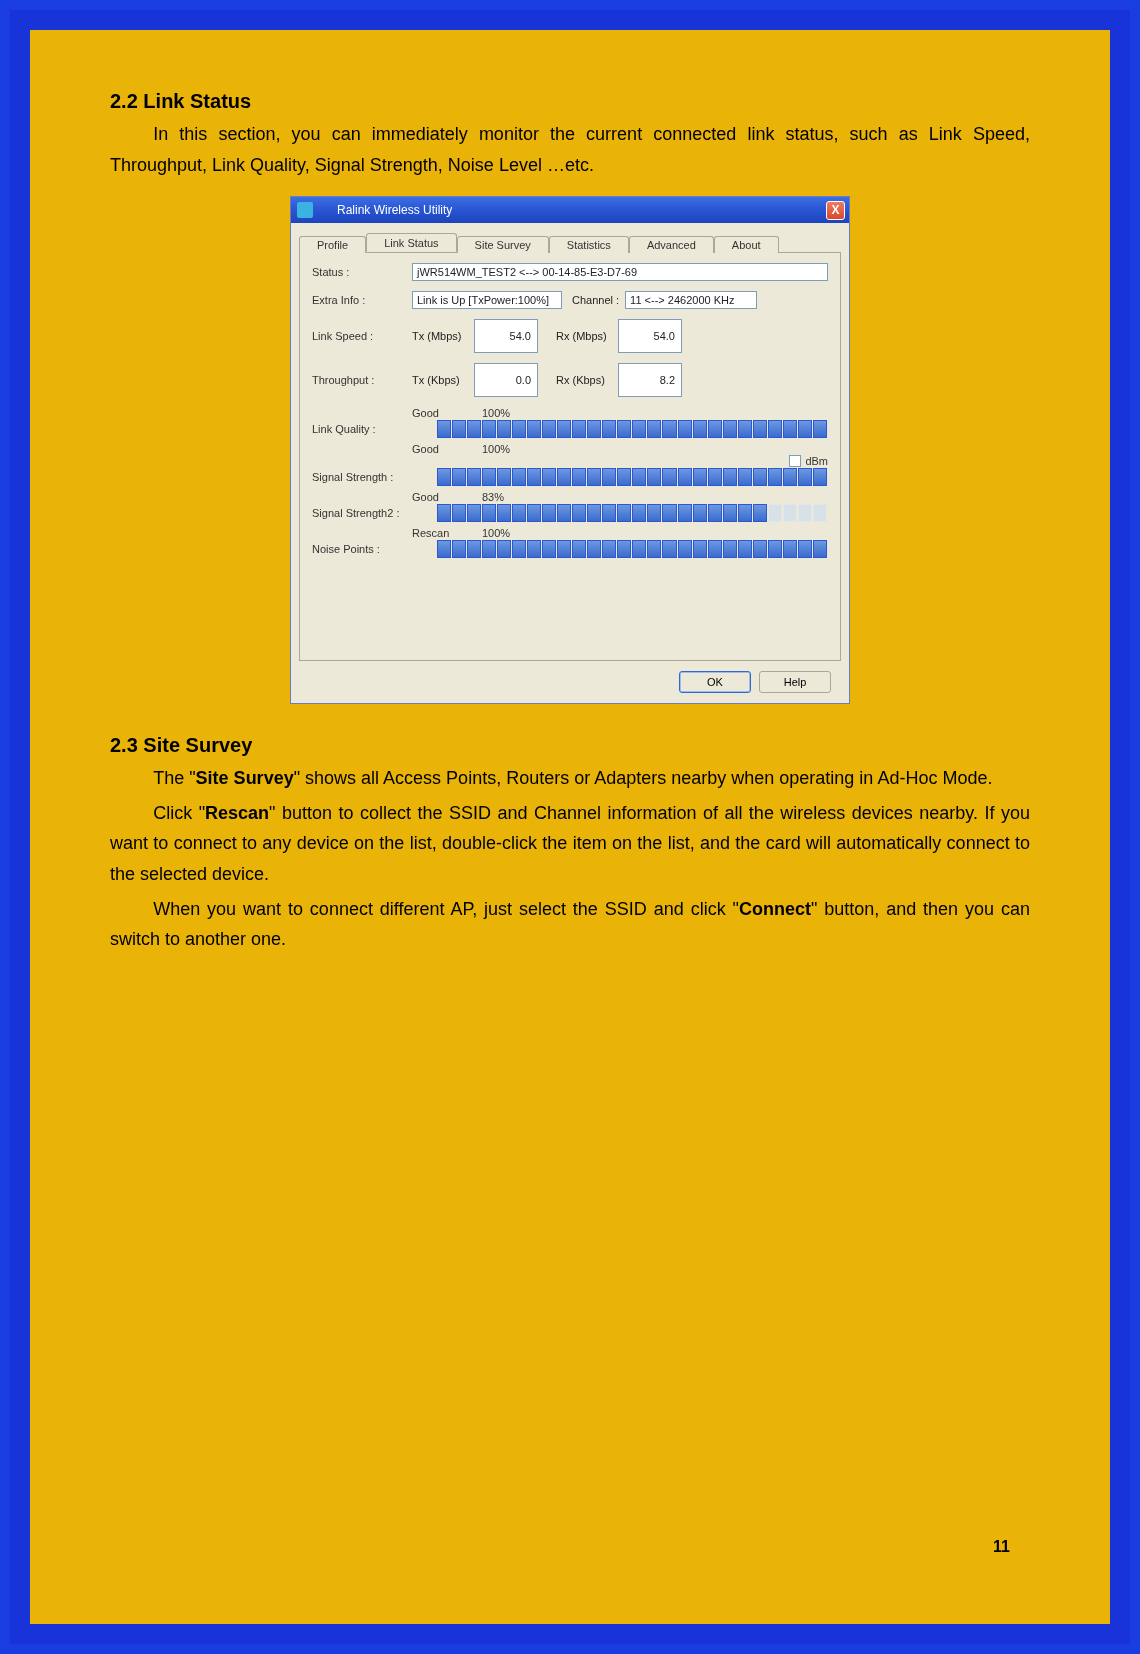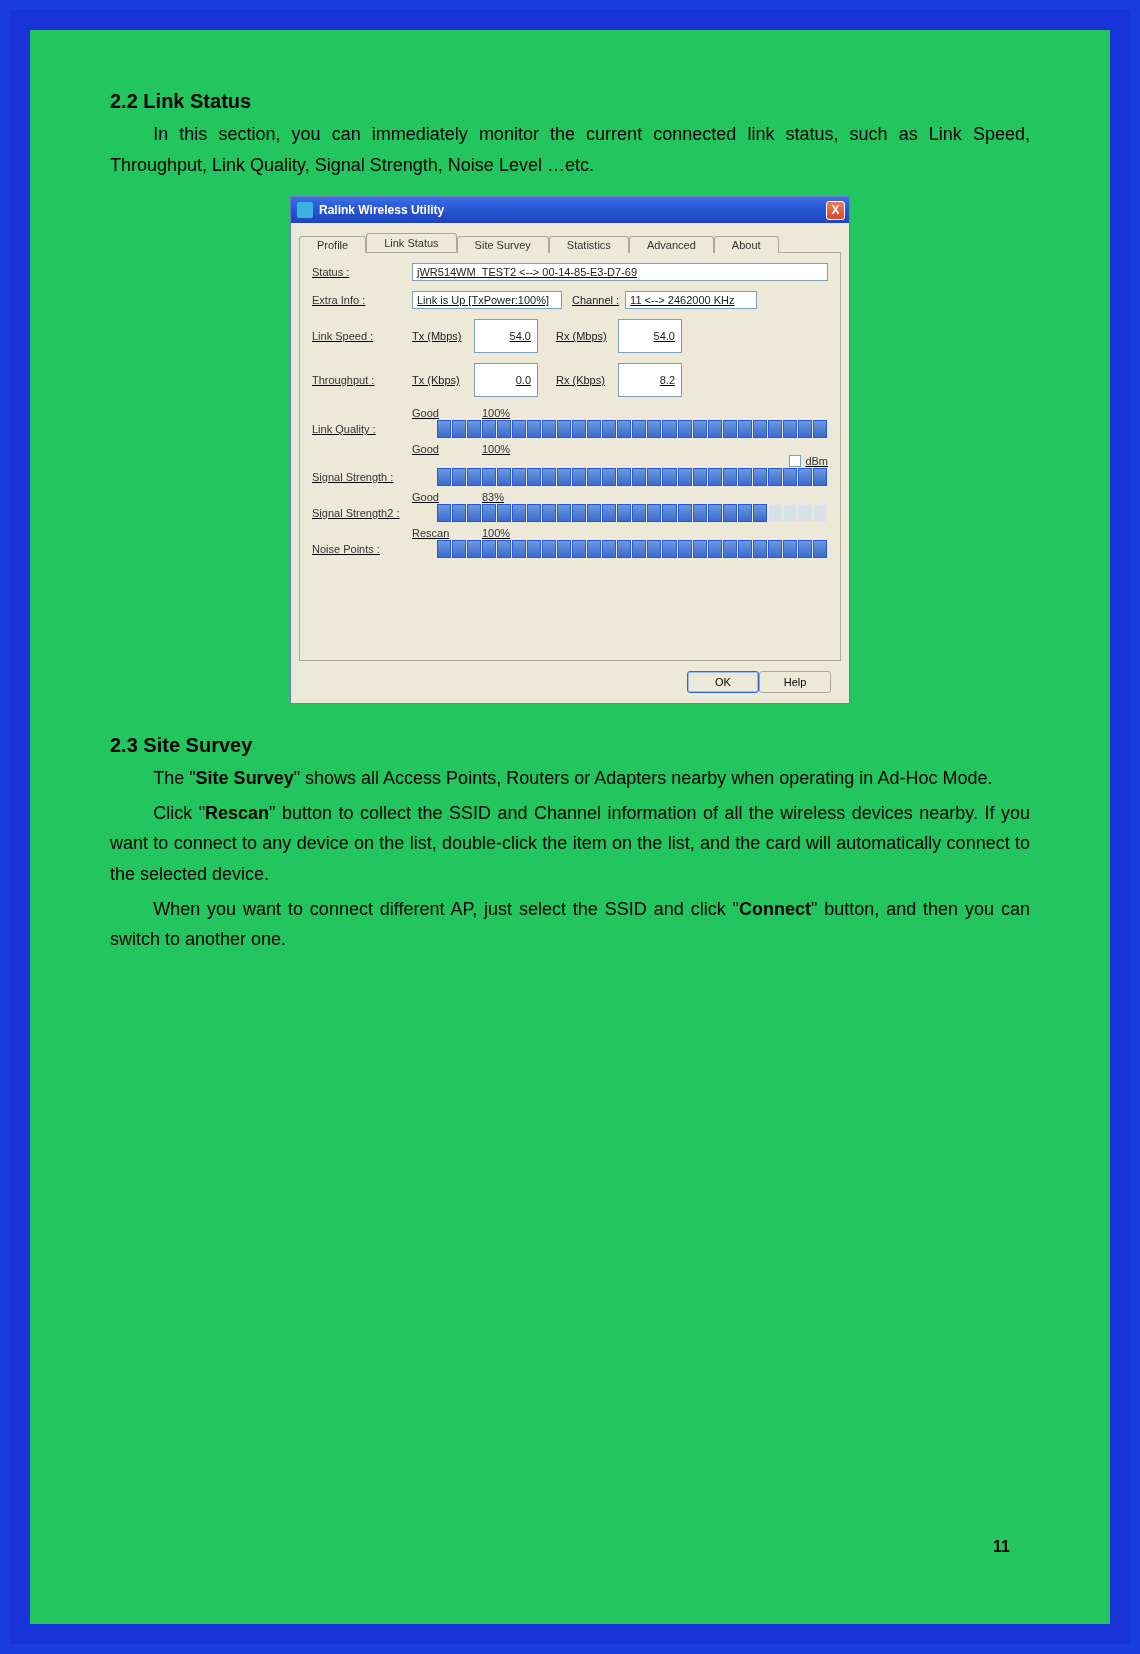--- a/index.html
+++ b/index.html
@@ -11,21 +11,21 @@
     font-family: Arial, Helvetica, sans-serif;
   }
   .outer-border {
     position: absolute;
     top: 10px; left: 10px; right: 10px; bottom: 10px;
     background: #1833d8;
   }
   .inner-border {
     position: absolute;
     top: 20px; left: 20px; right: 20px; bottom: 20px;
-    background: #22c55e;
+    background: #eab308;
     padding: 60px 80px 60px 80px;
   }
   .sec-heading {
     font-weight: bold;
     font-size: 20px;
     margin: 0 0 6px 0;
   }
   .body-text {
     font-size: 18px;
     line-height: 1.7;
@@ -59,21 +59,21 @@
     padding: 0 4px 0 6px;
     color: #fff;
     font-size: 12px;
   }
   .titlebar .app-icon {
     width: 16px; height: 16px;
     background: #3bb3e2;
     border-radius: 2px;
     margin-right: 6px;
   }
-  .title-text { flex: 1; font-weight: bold; }
+  .title-text { flex: 1; font-weight: normal; margin-left: 18px; }
   .close-btn {
     width: 19px; height: 19px;
     background: linear-gradient(to bottom, #f07a5e, #d64a2b);
     border: 1px solid #fff;
     border-radius: 3px;
     display: flex; align-items: center; justify-content: center;
     color: #fff; font-weight: bold; font-size: 12px;
     cursor: pointer;
   }
   .client-area {
@@ -105,21 +105,20 @@
     top: 0;
     padding-top: 3px;
     border-bottom: 1px solid #ece9d8;
   }
   .tab-body {
     padding: 10px 12px 32px 12px;
     border: 1px solid #aca899;
     border-top: none;
     min-height: 408px;
     position: relative;
-    text-decoration: underline;
   }
   .row {
     display: flex;
     align-items: center;
     margin-bottom: 10px;
     font-size: 11px;
     color: #222;
   }
   .label-col {
     width: 100px;
@@ -187,20 +186,21 @@
     background: #d7e1e8;
     border: 1px solid #e6e6e6;
   }
   .seg.filled {
     background: linear-gradient(to bottom, #6b99e0, #3c6bcf);
     border: 1px solid #2a57d4;
   }
   .button-row {
     display: flex;
     justify-content: flex-end;
+    gap: 8px;
     padding: 10px 10px 0 0;
   }
   .win-btn {
     width: 72px;
     height: 22px;
     background: #ece9d8;
     border: 1px solid #aca899;
     border-radius: 3px;
     font-size: 11px;
     color: #000;

